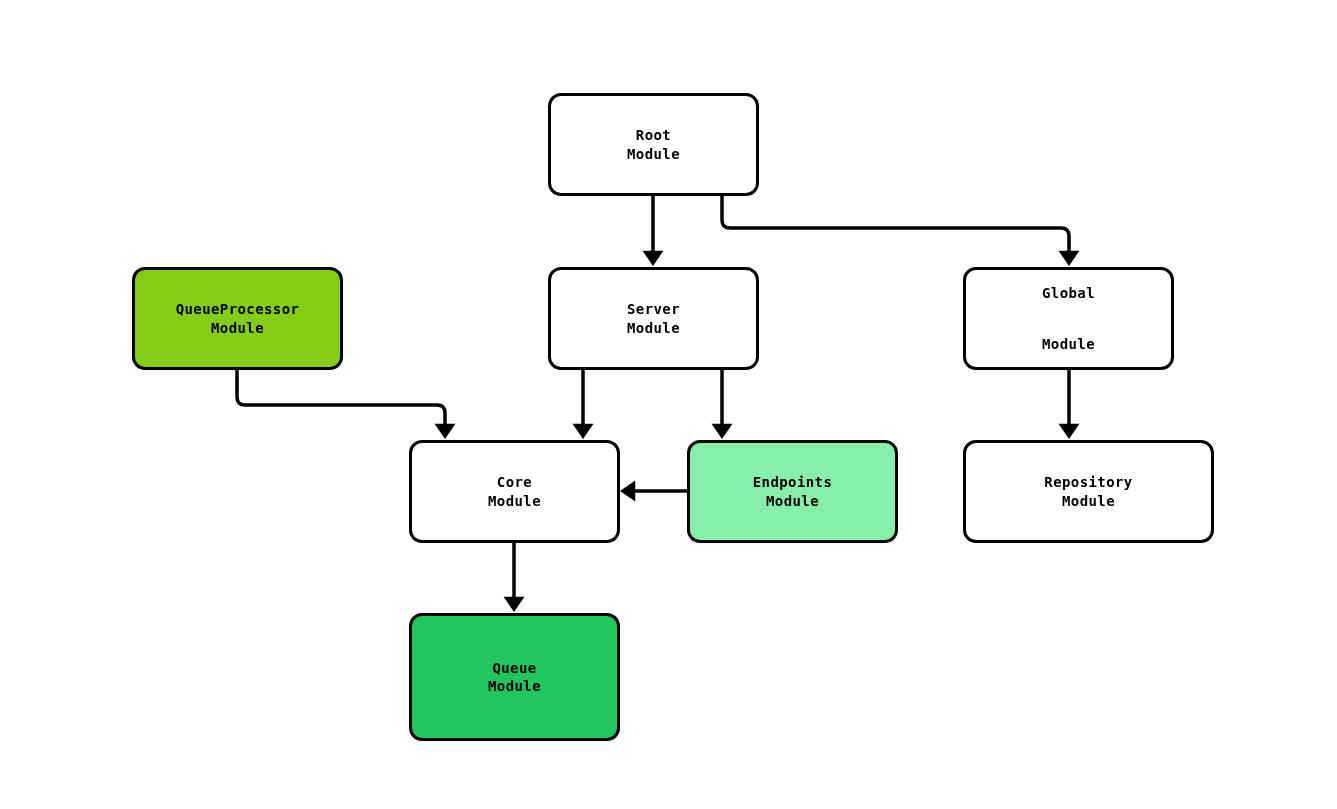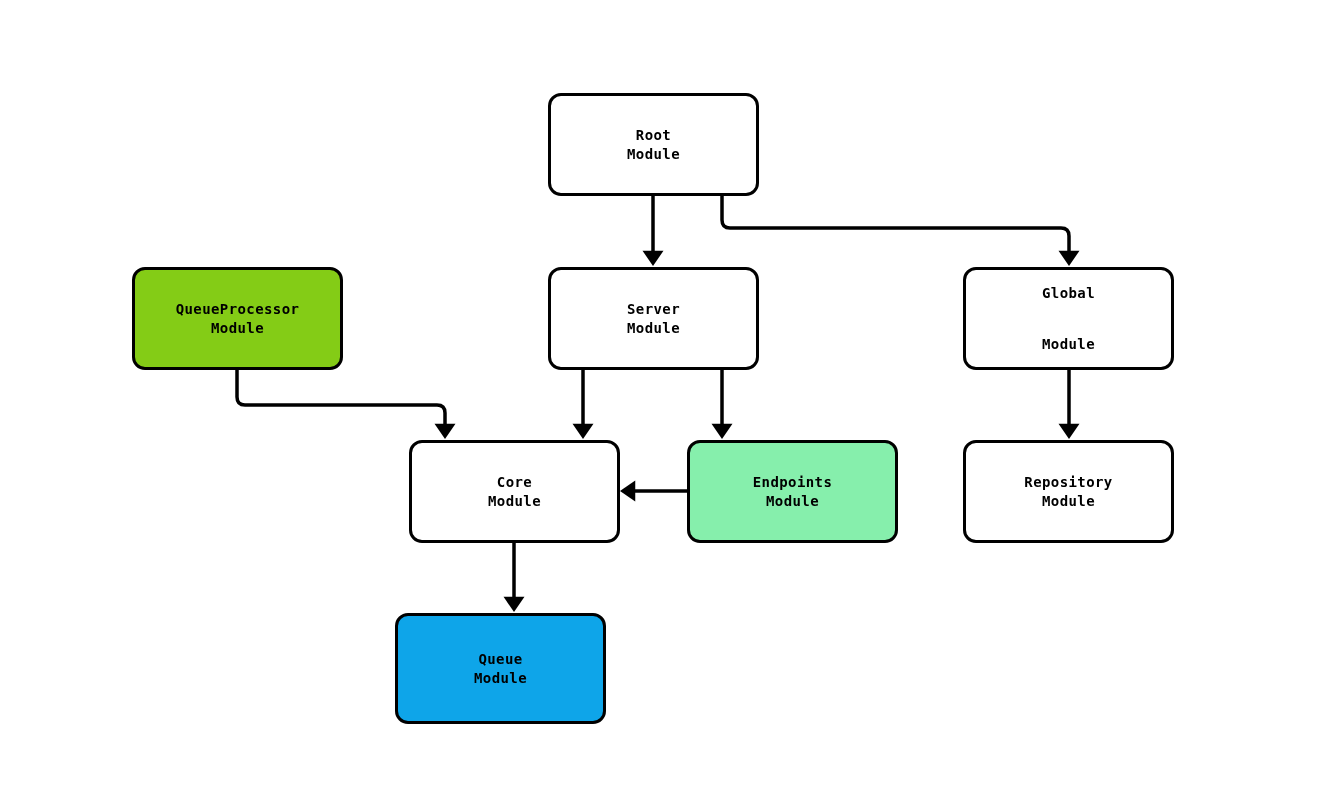--- a/index.html
+++ b/index.html
@@ -103,21 +103,21 @@
       <div class="node-label" style="color: rgb(0, 0, 0);">Module</div>
     </div>
     <div class="node" style="left: 409px; top: 440px; width: 211px; height: 103px; border-color: rgb(0, 0, 0); background: rgb(255, 255, 255);">
       <div class="node-label" style="color: rgb(0, 0, 0);">Core</div>
       <div class="node-label" style="color: rgb(0, 0, 0);">Module</div>
     </div>
     <div class="node" style="left: 687px; top: 440px; width: 211px; height: 103px; border-color: rgb(0, 0, 0); background: #86efac;">
       <div class="node-label" style="color: rgb(0, 0, 0);">Endpoints</div>
       <div class="node-label" style="color: rgb(0, 0, 0);">Module</div>
     </div>
-    <div class="node" style="left: 963px; top: 440px; width: 211px; height: 103px; border-color: rgb(0, 0, 0); background: rgb(255, 255, 255);">
+    <div class="node" style="left: 963px; top: 440px; width: 251px; height: 103px; border-color: rgb(0, 0, 0); background: rgb(255, 255, 255);">
       <div class="node-label" style="color: rgb(0, 0, 0);">Repository</div>
       <div class="node-label" style="color: rgb(0, 0, 0);">Module</div>
     </div>
-    <div class="node" style="left: 395px; top: 613px; width: 211px; height: 111px; border-color: rgb(0, 0, 0); background: #0ea5e9;">
+    <div class="node" style="left: 409px; top: 613px; width: 211px; height: 128px; border-color: rgb(0, 0, 0); background: #22c55e;">
       <div class="node-label" style="color: rgb(0, 0, 0);">Queue</div>
       <div class="node-label" style="color: rgb(0, 0, 0);">Module</div>
     </div>
   </div>
 
 </body></html>

